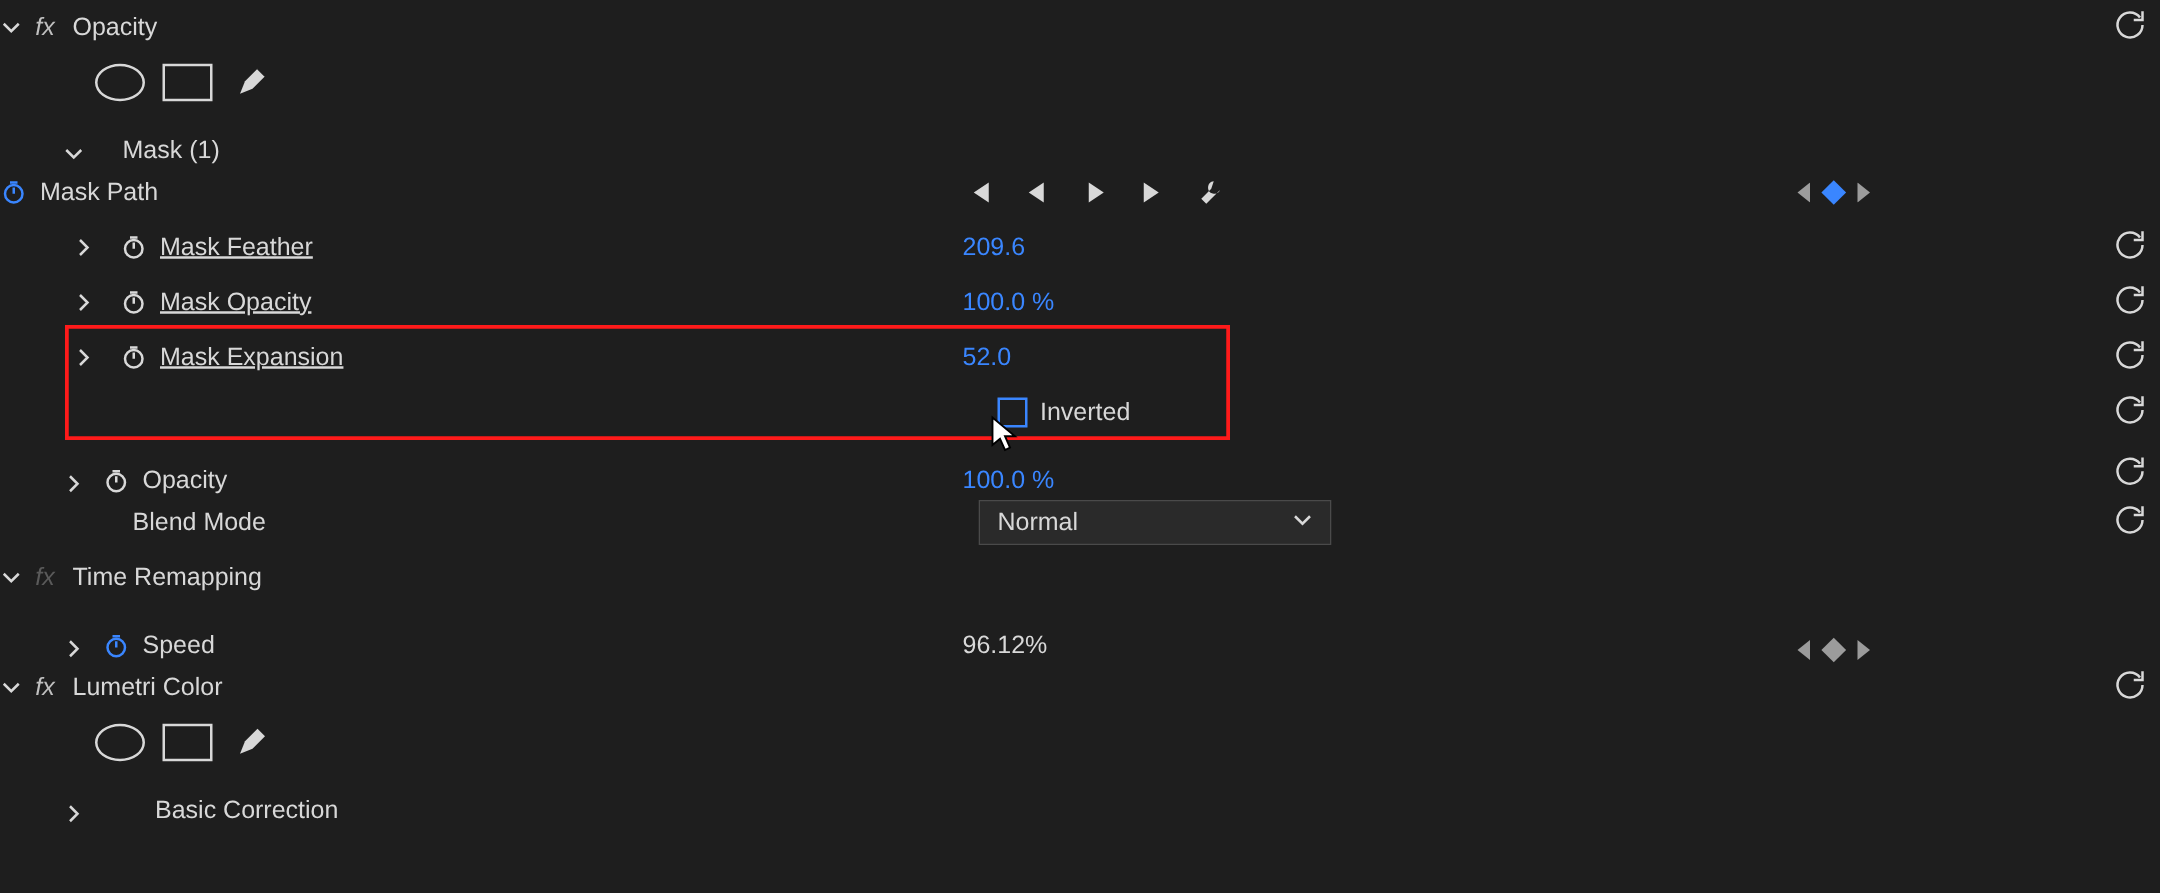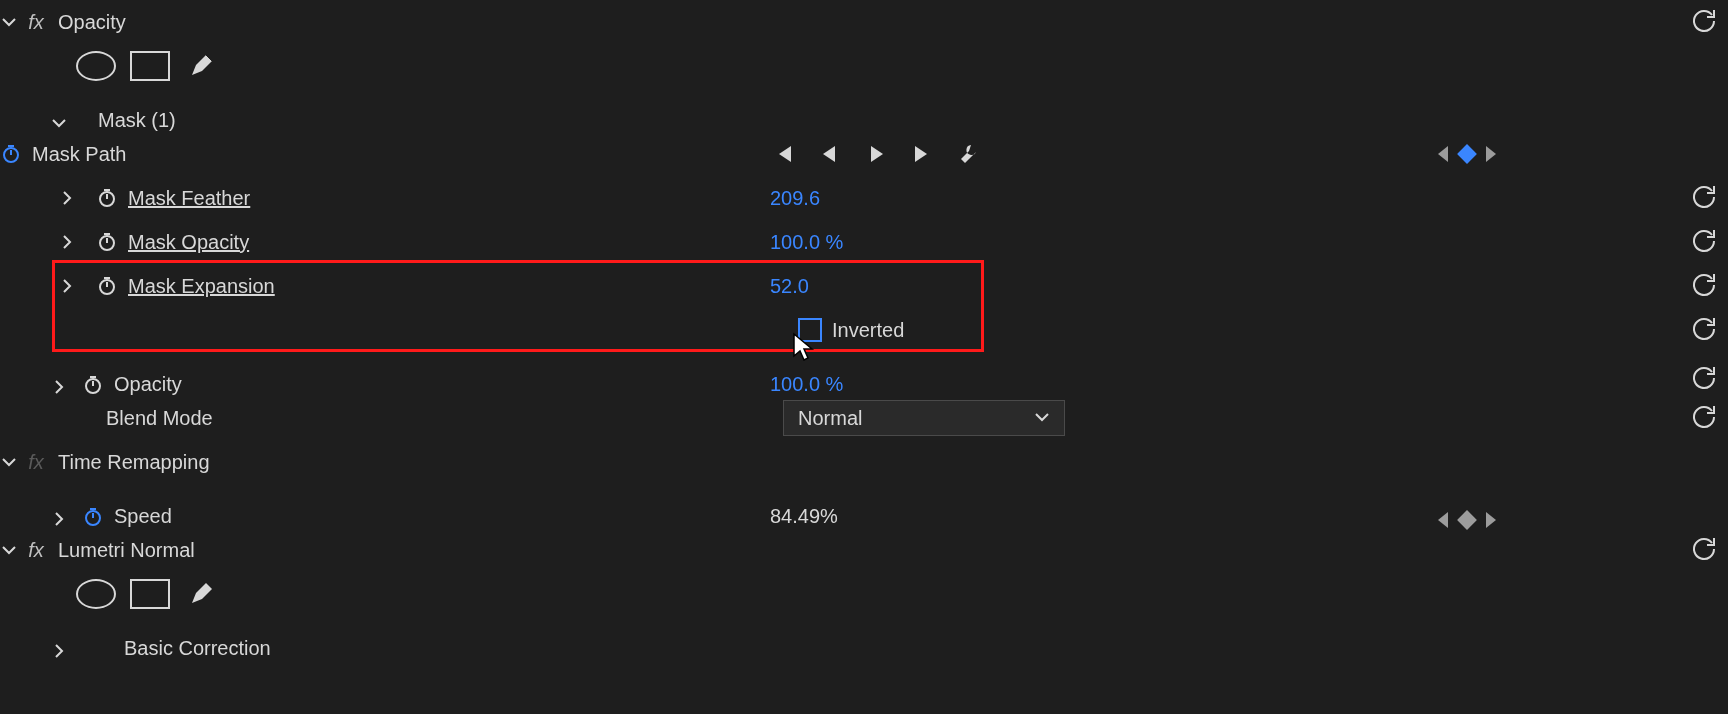--- a/index.html
+++ b/index.html
@@ -265,40 +265,40 @@
   </span>
   <span style="width:8px"></span>
   <span class="stopwatch blue">
     <svg viewBox="0 0 22 22">
         <circle cx="11" cy="12" r="7"></circle>
         <line x1="11" y1="12" x2="11" y2="7"></line>
         <path d="M8 3 L14 3"></path>
       </svg>
   </span>
   <span class="label">Speed</span>
-  <span class="value plain">84.49%</span>
+  <span class="value plain">96.12%</span>
   <div class="keyframe-nav">
     <svg width="14" height="16" viewBox="0 0 14 16">
         <path d="M12 0 L2 8 L12 16 Z"></path>
       </svg>
     <div class="diamond grey"></div>
     <svg width="14" height="16" viewBox="0 0 14 16">
         <path d="M2 0 L12 8 L2 16 Z"></path>
       </svg>
   </div>
 </div>
 
 <div class="row ind-0">
   <span class="twisty">
     <svg viewBox="0 0 16 16">
         <path d="M2 5 L8 11 L14 5" fill="none" stroke="#d8d8d8" stroke-width="2"></path>
       </svg>
   </span>
   <span class="fx">fx</span>
-  <span class="label">Lumetri Normal</span>
+  <span class="label">Lumetri Color</span>
   <span class="reset"><svg viewBox="0 0 28 28">
         <path d="M22 9 A10 10 0 1 0 24 15"></path>
         <path d="M24 4 L24 11 L17 11"></path>
       </svg></span>
 </div>
 
 <div class="row">
   <div class="shape-btns">
     <div class="shape-btn ellipse"></div>
     <div class="shape-btn"></div>

